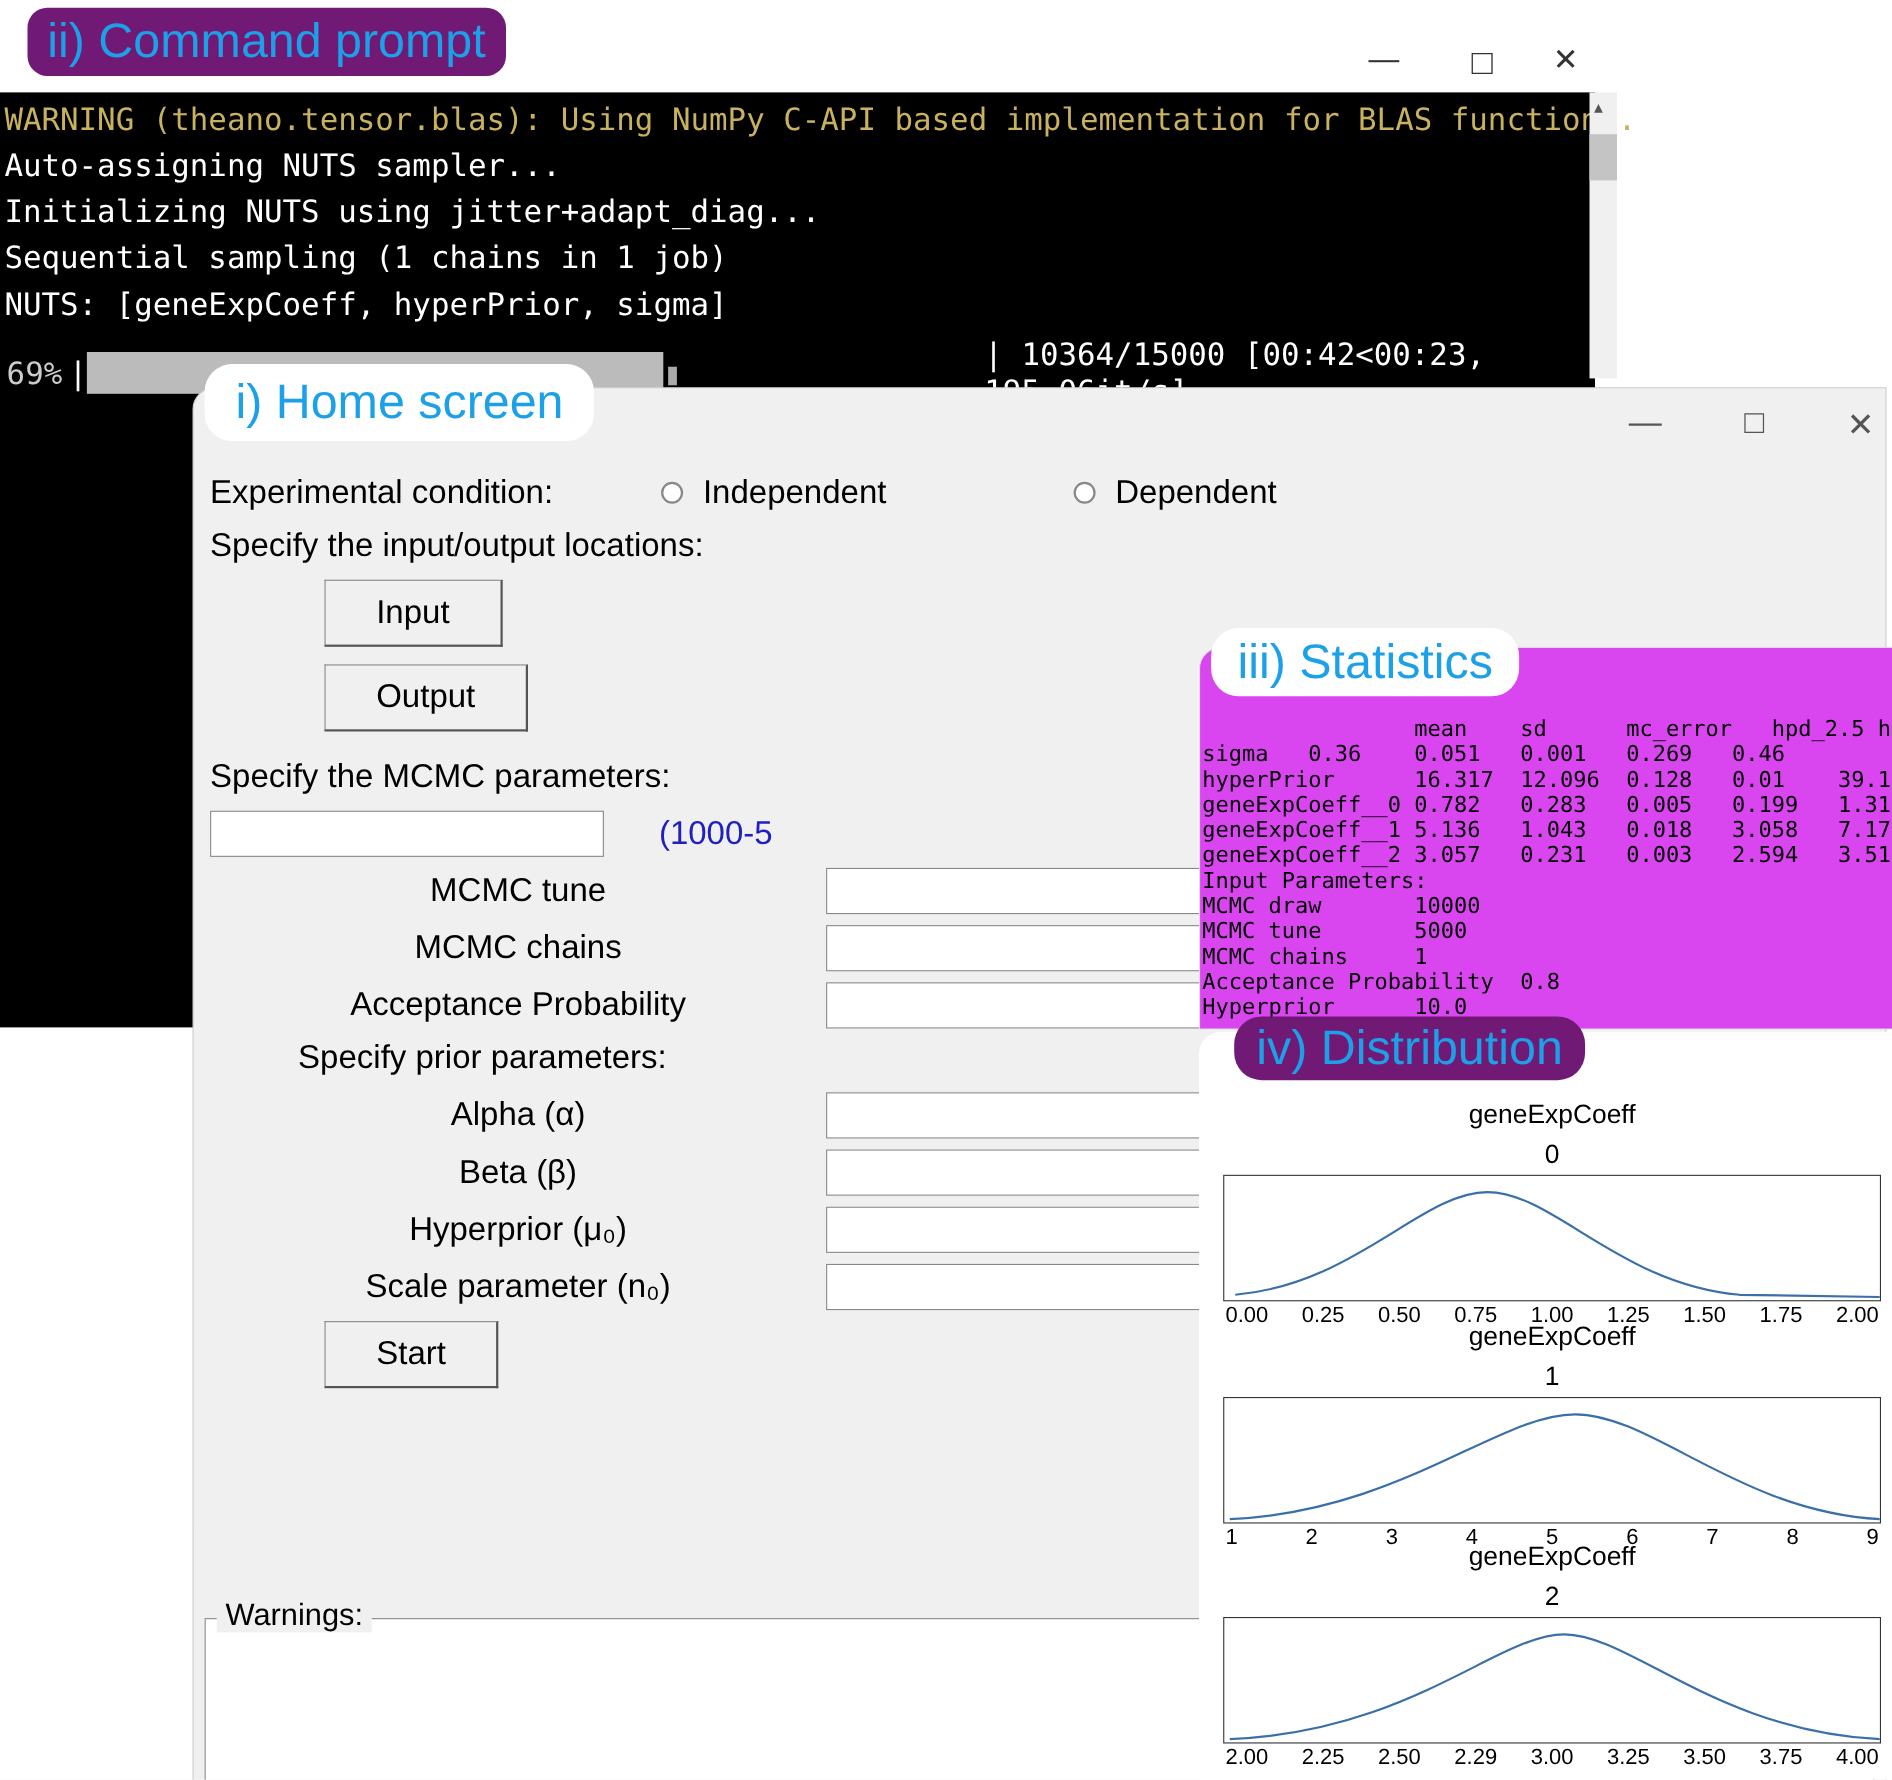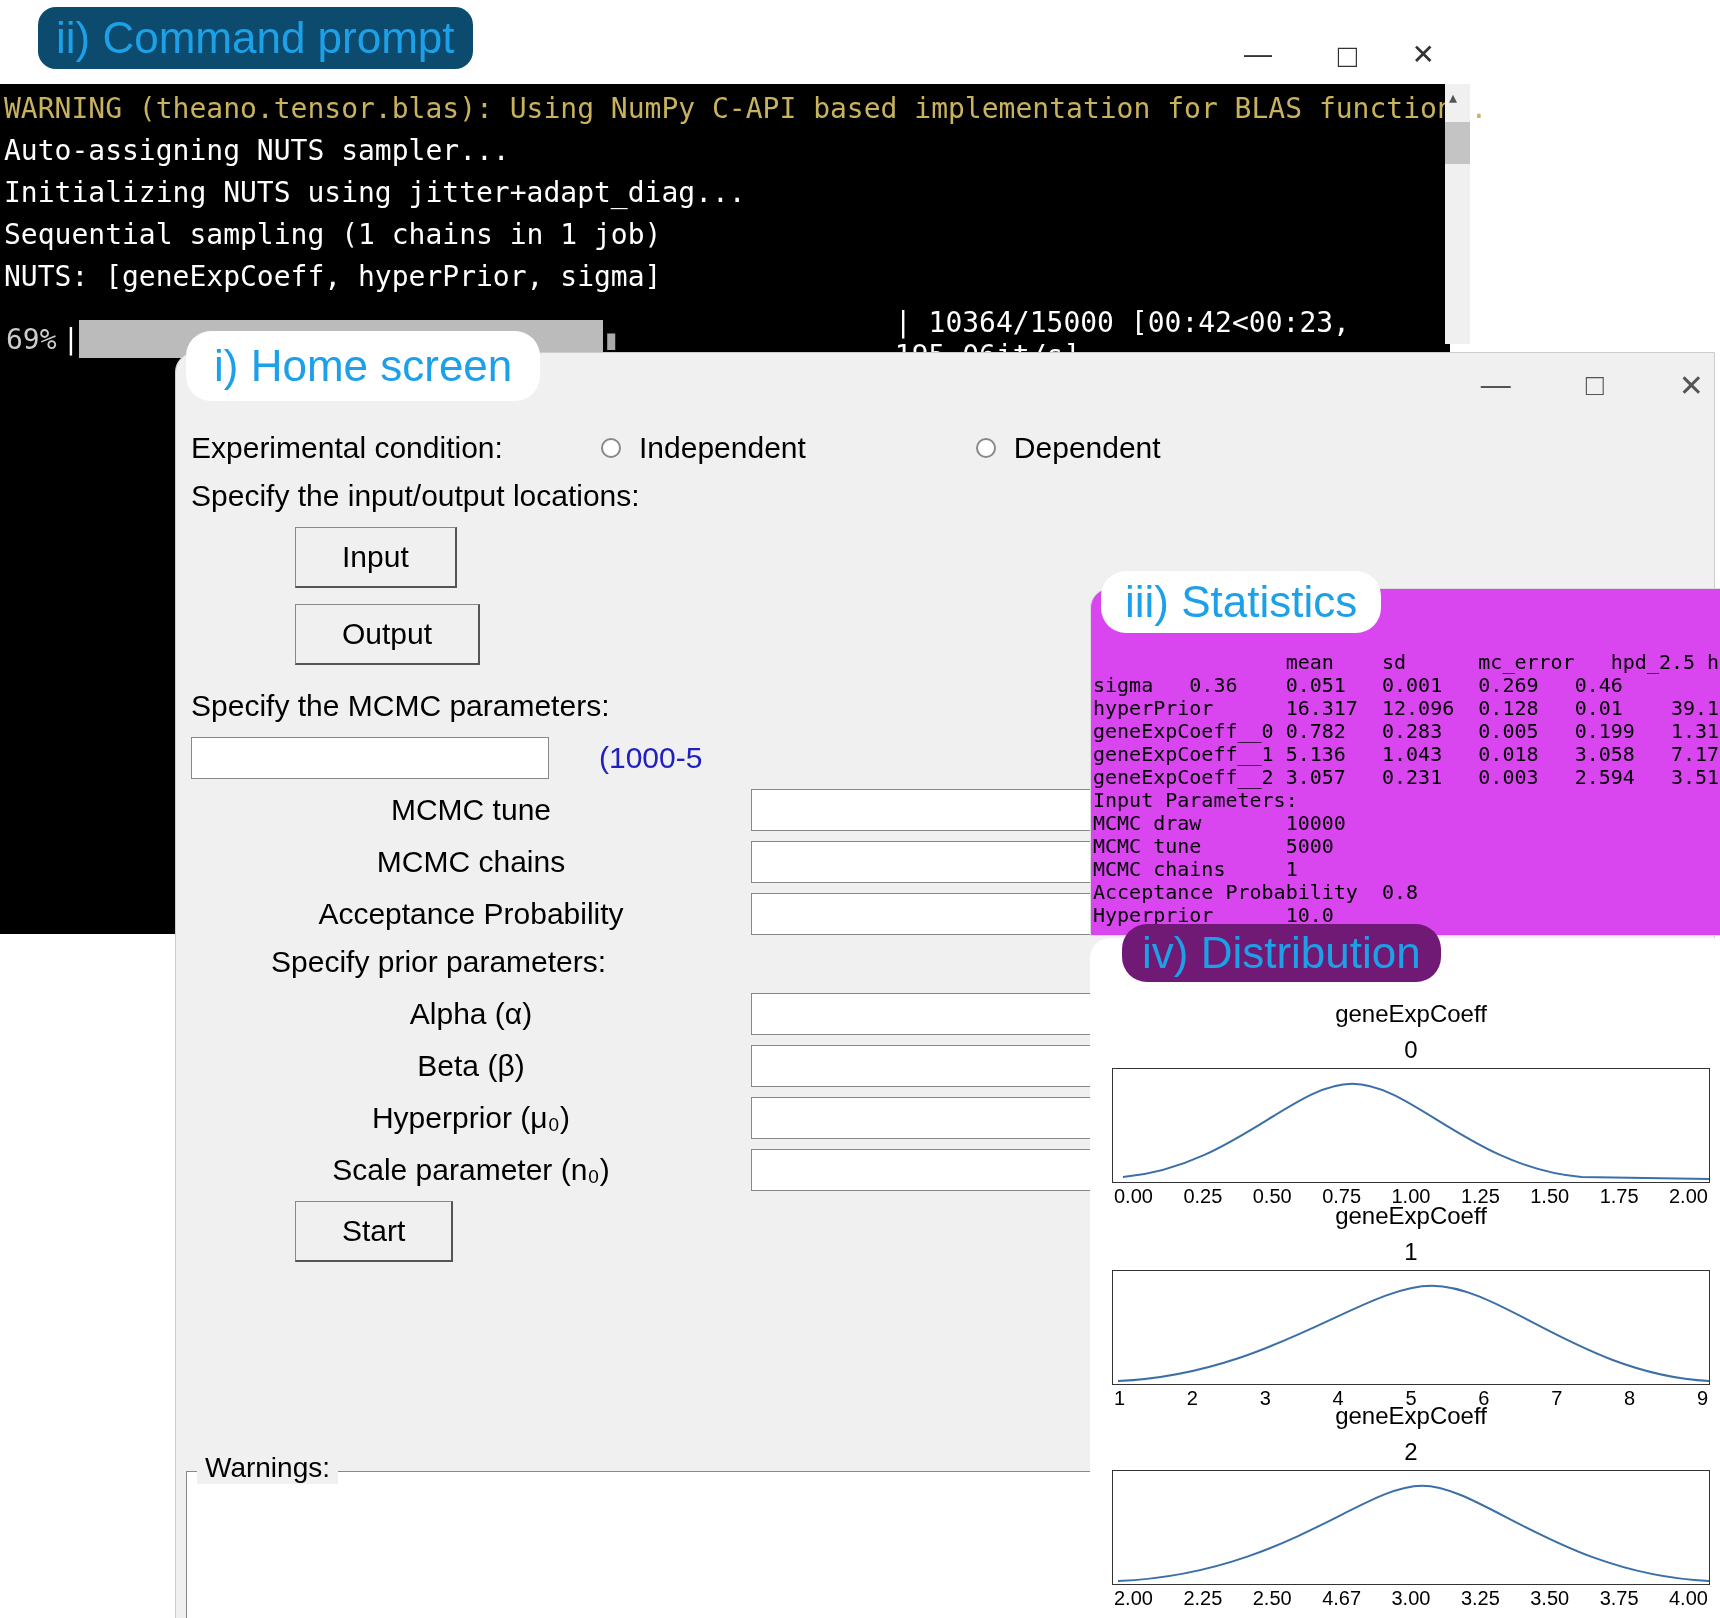--- a/index.html
+++ b/index.html
@@ -1,20 +1,20 @@
 <!DOCTYPE html>
 <html><head>
   <meta charset="utf-8">
   <style>
     * { box-sizing: border-box; margin: 0; padding: 0; }
     body { font-family: Verdana, Arial, sans-serif; background: #fff; width: 1720px; height: 1618px; position: relative; overflow: hidden; }
     
     
     .cmd-window { position: absolute; top: 0; left: 0; width: 1470px; height: 935px; }
-    .cmd-head { position: absolute; top: 7px; left: 38px; background: #0c4a6e; padding: 6px 18px; border-radius: 18px; z-index: 5; }
+    .cmd-head { position: absolute; top: 7px; left: 25px; background: #701a75; padding: 6px 18px; border-radius: 18px; z-index: 5; }
     .cmd-head span { color: #1ca0e8; font-size: 44px; font-weight: 400; }
     .cmd-titlebar { position: absolute; top: 5px; right: 0; width: 1470px; height: 79px; background: #fff; }
     .cmd-titlebar .winbtn { position: absolute; top: 33px; font-size: 28px; color: #333; }
     .cmd-min { right: 198px; } .cmd-min::before { content: "—"; }
     .cmd-max { right: 113px; } .cmd-max::before { content: "□"; font-size: 32px; }
     .cmd-close { right: 35px; } .cmd-close::before { content: "✕"; }
     .cmd-body { position: absolute; top: 84px; left: 0; width: 1450px; height: 850px; background: #000; }
     .cmd-text { font-family: "Consolas", monospace; color: #fff; font-size: 28px; line-height: 42px; padding: 4px 4px; white-space: pre; }
     .cmd-warn { color: #c9b25e; }
     .cmd-progress-row { display: flex; align-items: center; font-family: monospace; color: #fff; font-size: 28px; margin-top: 4px; }
@@ -241,21 +241,21 @@
 2</span></div>
     <div class="chart-box">
       <svg class="curve" viewBox="0 0 598 115" preserveAspectRatio="none">
         <path d="M 5,112 C 170,105 250,15 310,15 C 370,15 450,105 598,112"></path>
       </svg>
     </div>
     <div class="chart-ticks">
       <span>2.00</span>
         <span>2.25</span>
         <span>2.50</span>
-        <span>4.67</span>
+        <span>2.29</span>
         <span>3.00</span>
         <span>3.25</span>
         <span>3.50</span>
         <span>3.75</span>
         <span>4.00</span>
     </div>
   </div>
 </div>
 
 </body></html>

